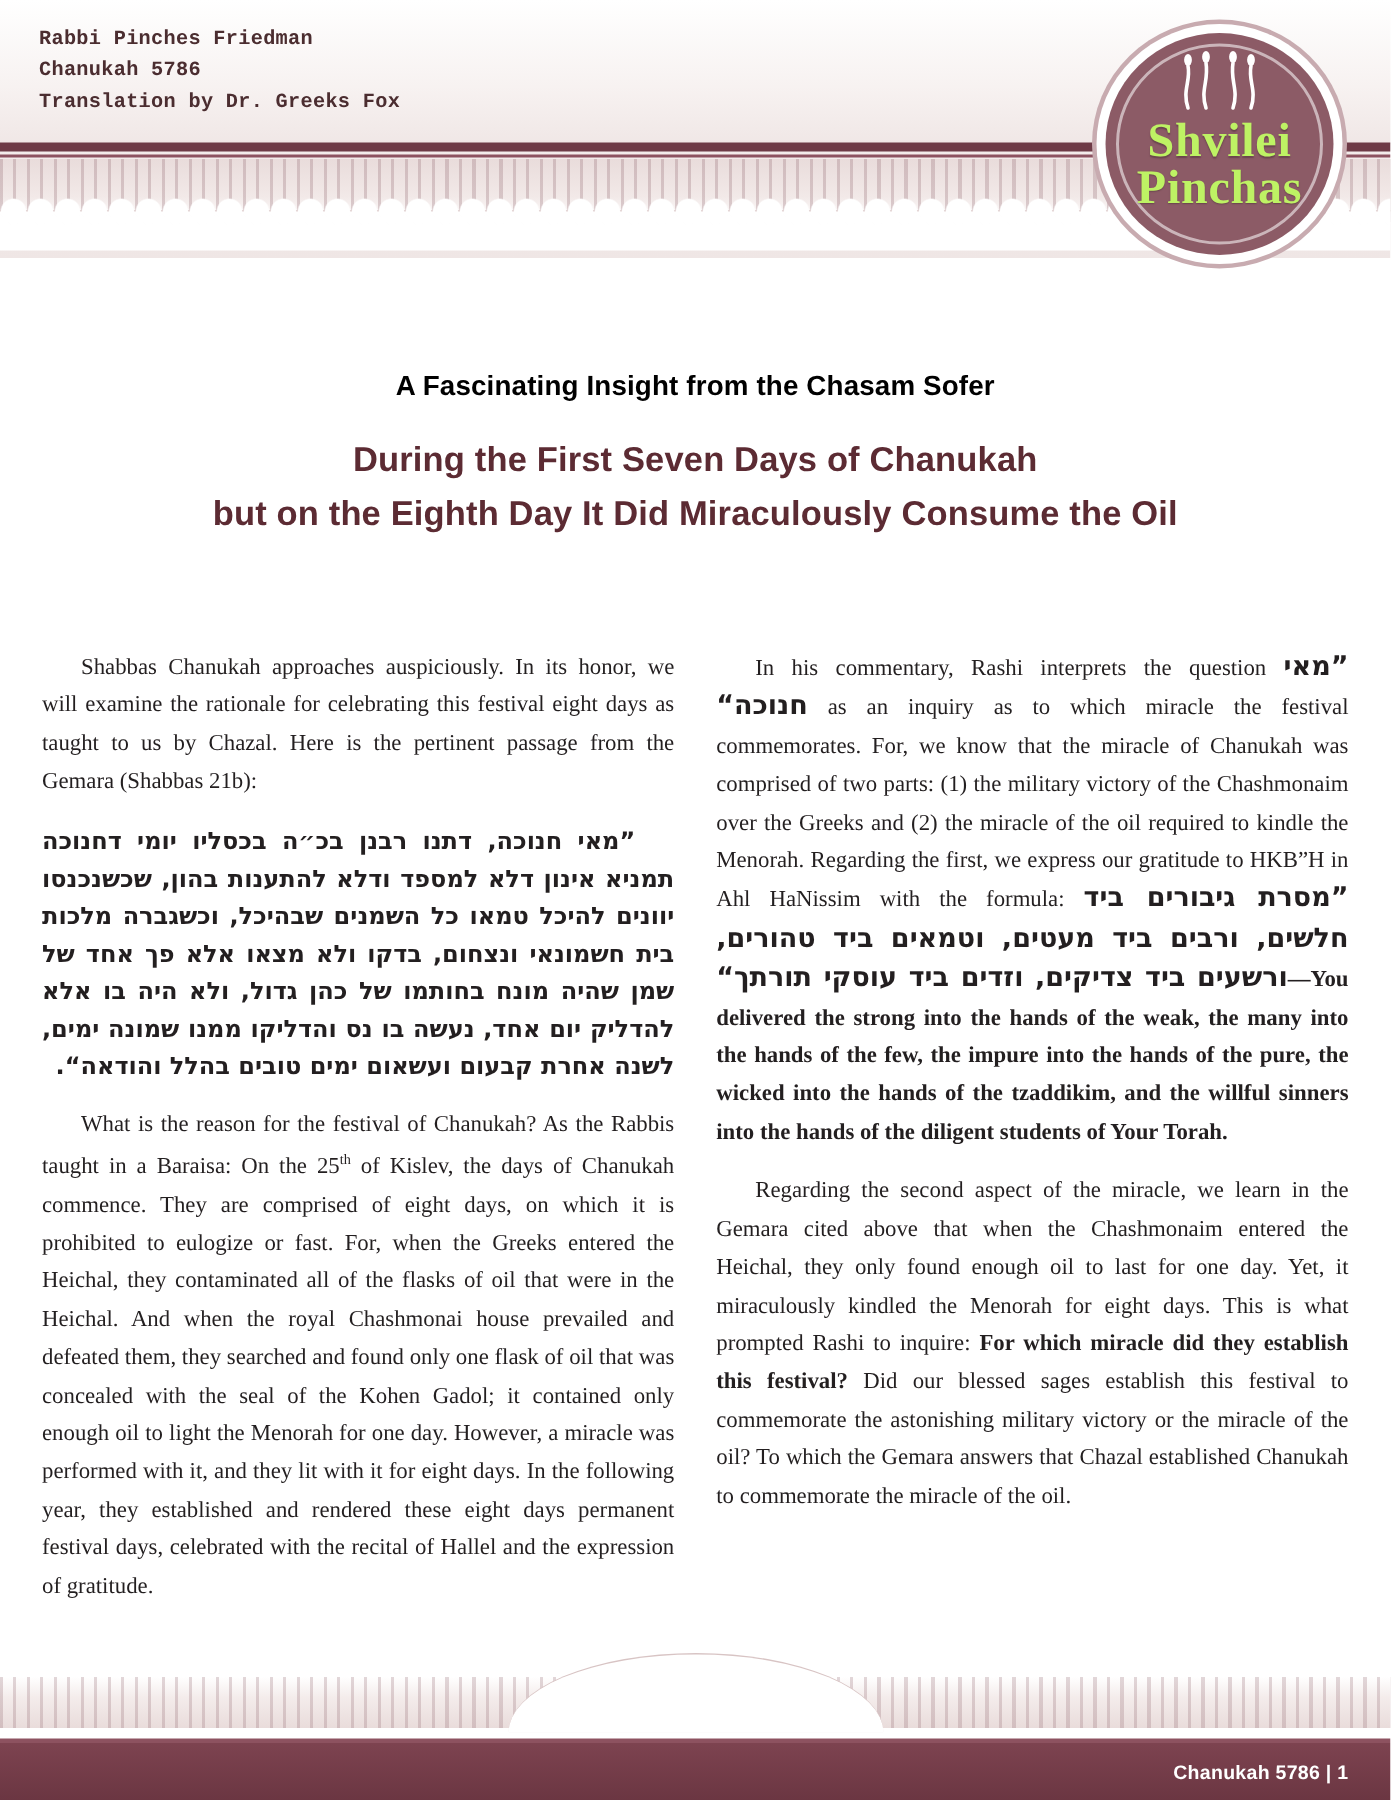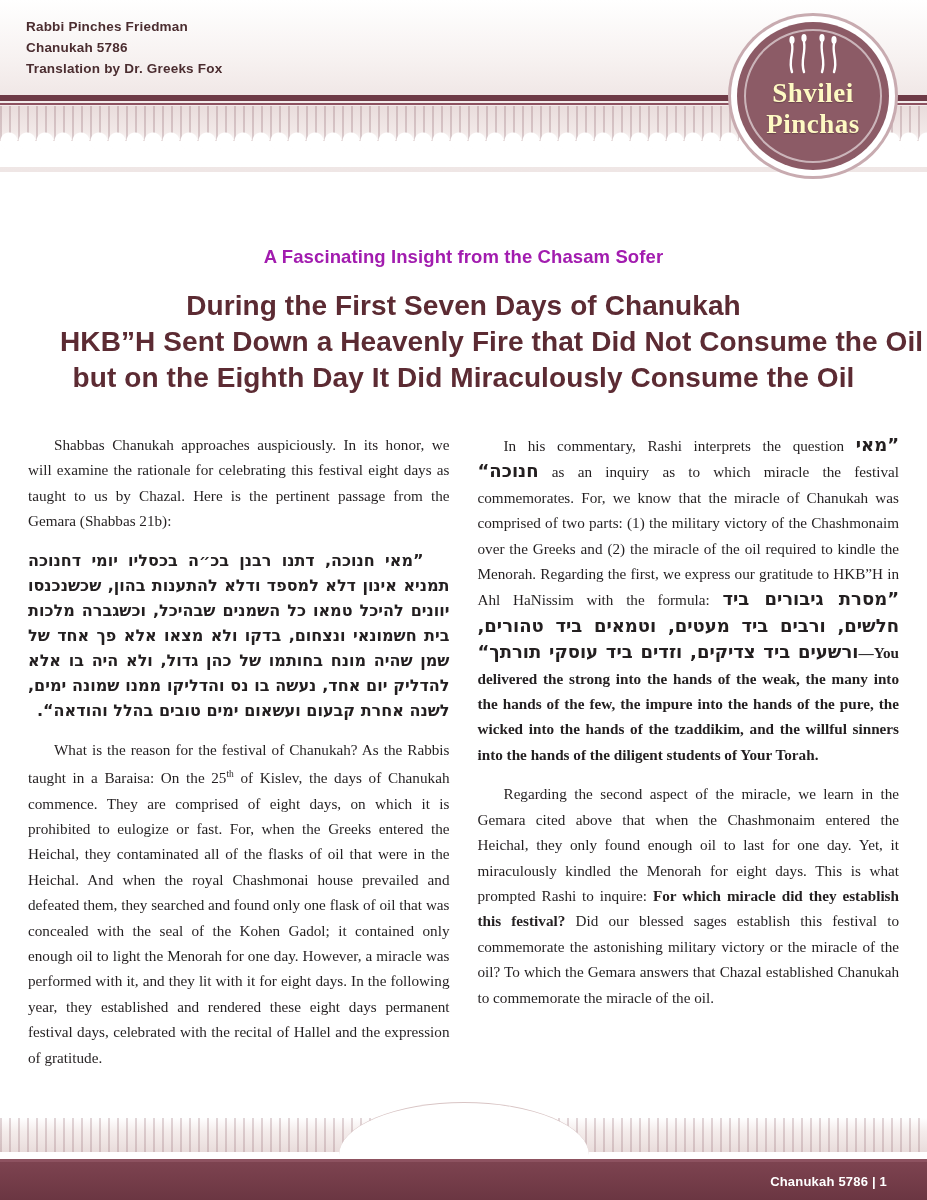--- a/index.html
+++ b/index.html
@@ -28,21 +28,21 @@
     left: 0;
     top: 0;
     width: 927px;
     height: 96px;
     background: linear-gradient(to bottom, #ffffff 0%, #f7f2f1 60%, #f0e7e6 100%);
   }
   .byline-block {
     position: absolute;
     left: 26px;
     top: 16px;
-    font-family: Liberation Sans, sans-serif;
+    font-family: Liberation Mono, monospace;
     font-weight: bold;
     font-size: 13.5px;
     color: #4b2d30;
     line-height: 21px;
     letter-spacing: 0.2px;
   }
   .byline-block div { white-space: nowrap; }
 
   .rule-strip {
     position: absolute;
@@ -108,24 +108,24 @@
   .logo-badge .inner-ring {
     position: absolute;
     left: 7px; top: 7px;
     width: 134px; height: 130px;
     border-radius: 50%;
     border: 2px solid rgba(255,255,255,0.55);
   }
   .logo-text {
     position: relative;
     text-align: center;
-    color: #fef9c3;
+    color: #bef264;
     font-family: "Liberation Serif", serif;
     font-weight: bold;
-    font-size: 27px;
+    font-size: 32px;
     line-height: 31px;
     letter-spacing: 0.5px;
     margin-top: 26px;
     text-shadow: 0 1px 1px rgba(0,0,0,0.25);
   }
   .logo-flames {
     position: absolute;
     top: 12px;
     left: 50%;
     transform: translateX(-50%);
@@ -136,28 +136,28 @@
   
   .title-zone {
     margin-top: 74px;
     text-align: center;
     padding: 0 60px;
   }
   .kicker {
     font-family: "Liberation Sans", sans-serif;
     font-weight: bold;
     font-size: 18.5px;
-    color: #a21caf;
+    color: #000000;
     letter-spacing: 0.1px;
   }
   .main-title {
     margin-top: 20px;
     font-family: "Liberation Sans", sans-serif;
     font-weight: bold;
-    font-size: 28px;
+    font-size: 23px;
     line-height: 36px;
     color: #5c2b33;
     letter-spacing: 0.1px;
   }
   .main-title div { white-space: nowrap; }
 
   
   .columns {
     position: absolute;
     left: 28px;
@@ -237,21 +237,21 @@
     background: linear-gradient(to bottom, #7d4350 0%, #6b3642 100%);
     display: flex;
     align-items: center;
     justify-content: flex-end;
   }
   .footer-text {
     color: #ffffff;
     font-family: "Liberation Sans", sans-serif;
     font-weight: bold;
     font-size: 13px;
-    padding-right: 40px;
+    padding-right: 28px;
     letter-spacing: 0.2px;
   }
   .footer-rule {
     position: absolute;
     left: 0;
     bottom: 38px;
     width: 927px;
     height: 3px;
     background: #8d5260;
   }
@@ -293,21 +293,20 @@
       <div>Shvilei</div>
       <div>Pinchas</div>
     </div>
   </div>
 </div>
 
 <div class="title-zone">
   <div class="kicker">A Fascinating Insight from the Chasam Sofer</div>
   <div class="main-title">
     <div>During the First Seven Days of Chanukah</div>
-    <div>HKB”H Sent Down a Heavenly Fire that Did Not Consume the Oil</div>
     <div>but on the Eighth Day It Did Miraculously Consume the Oil</div>
   </div>
 </div>
 
 <div class="columns">
 
   <div class="col">
     <p>Shabbas Chanukah approaches auspiciously.  In its honor, we will examine the rationale for celebrating this festival eight days as taught to us by Chazal.  Here is the pertinent passage from the Gemara (Shabbas 21b):</p>
     <p class="hebrew">”מאי חנוכה, דתנו רבנן בכ״ה בכסליו יומי דחנוכה תמניא אינון דלא למספד ודלא להתענות בהון, שכשנכנסו יוונים להיכל טמאו כל השמנים שבהיכל, וכשגברה מלכות בית חשמונאי ונצחום, בדקו ולא מצאו אלא פך אחד של שמן שהיה מונח בחותמו של כהן גדול, ולא היה בו אלא להדליק יום אחד, נעשה בו נס והדליקו ממנו שמונה ימים, לשנה אחרת קבעום ועשאום ימים טובים בהלל והודאה“.</p>
     <p class="bold-p">

